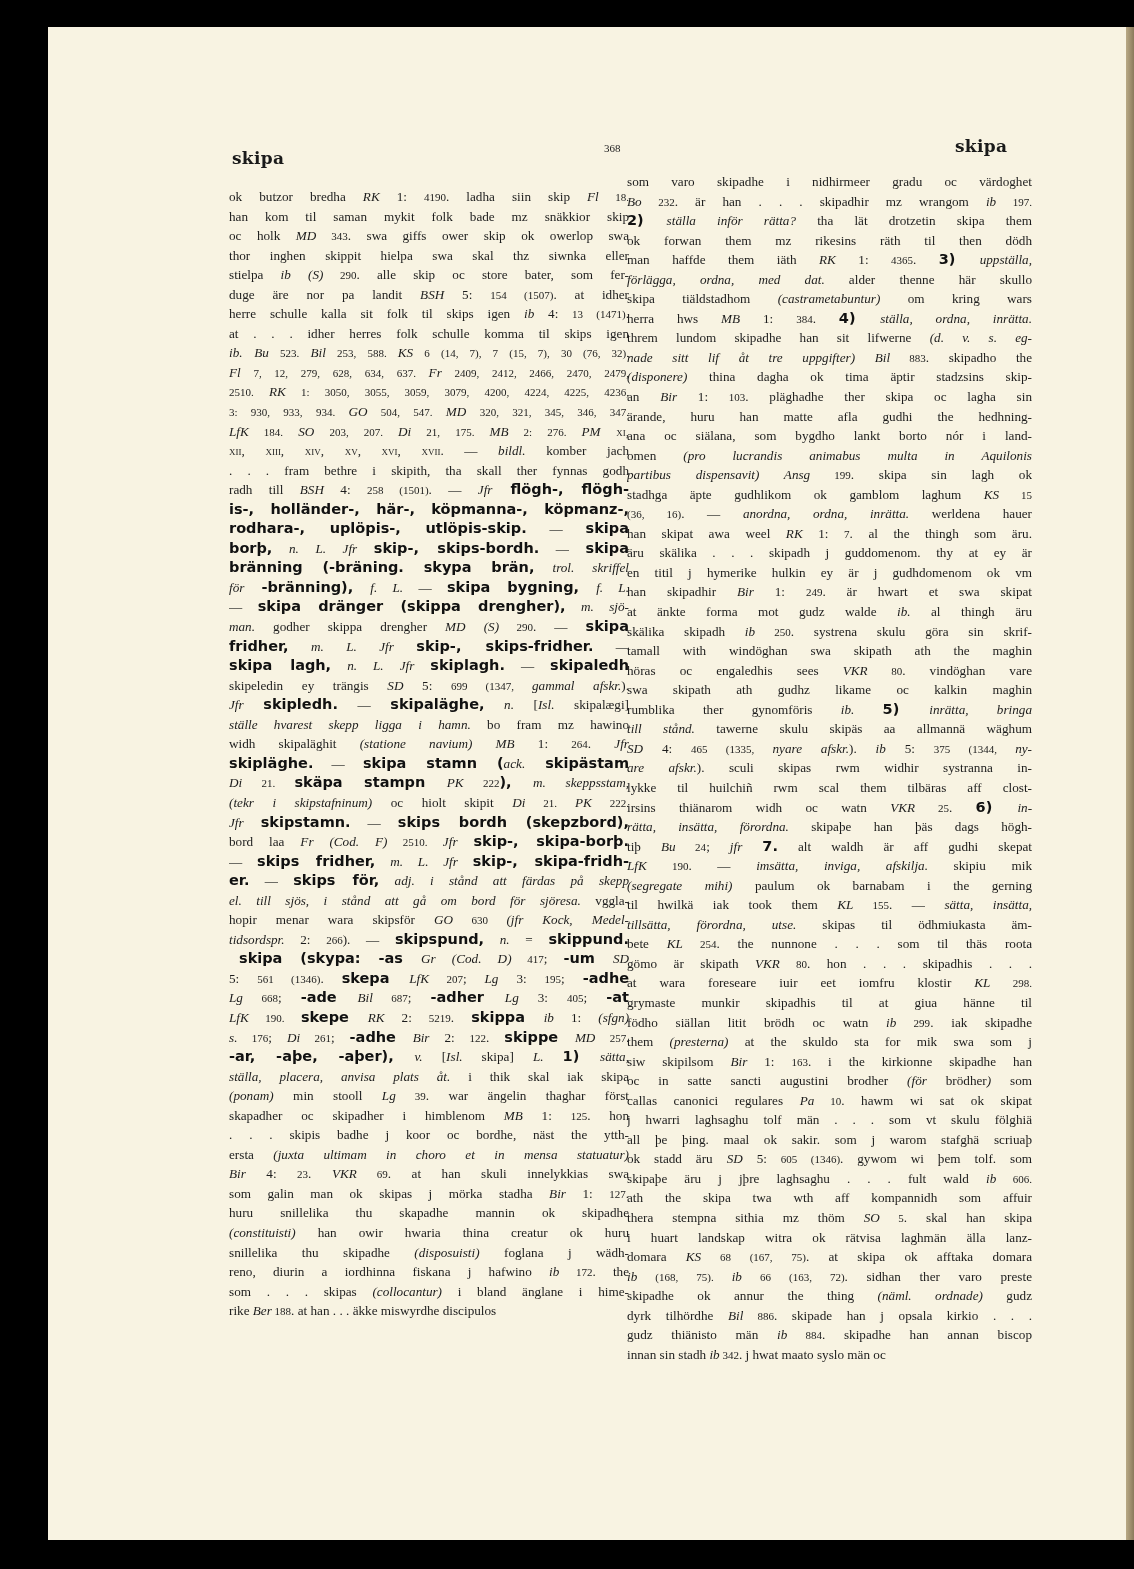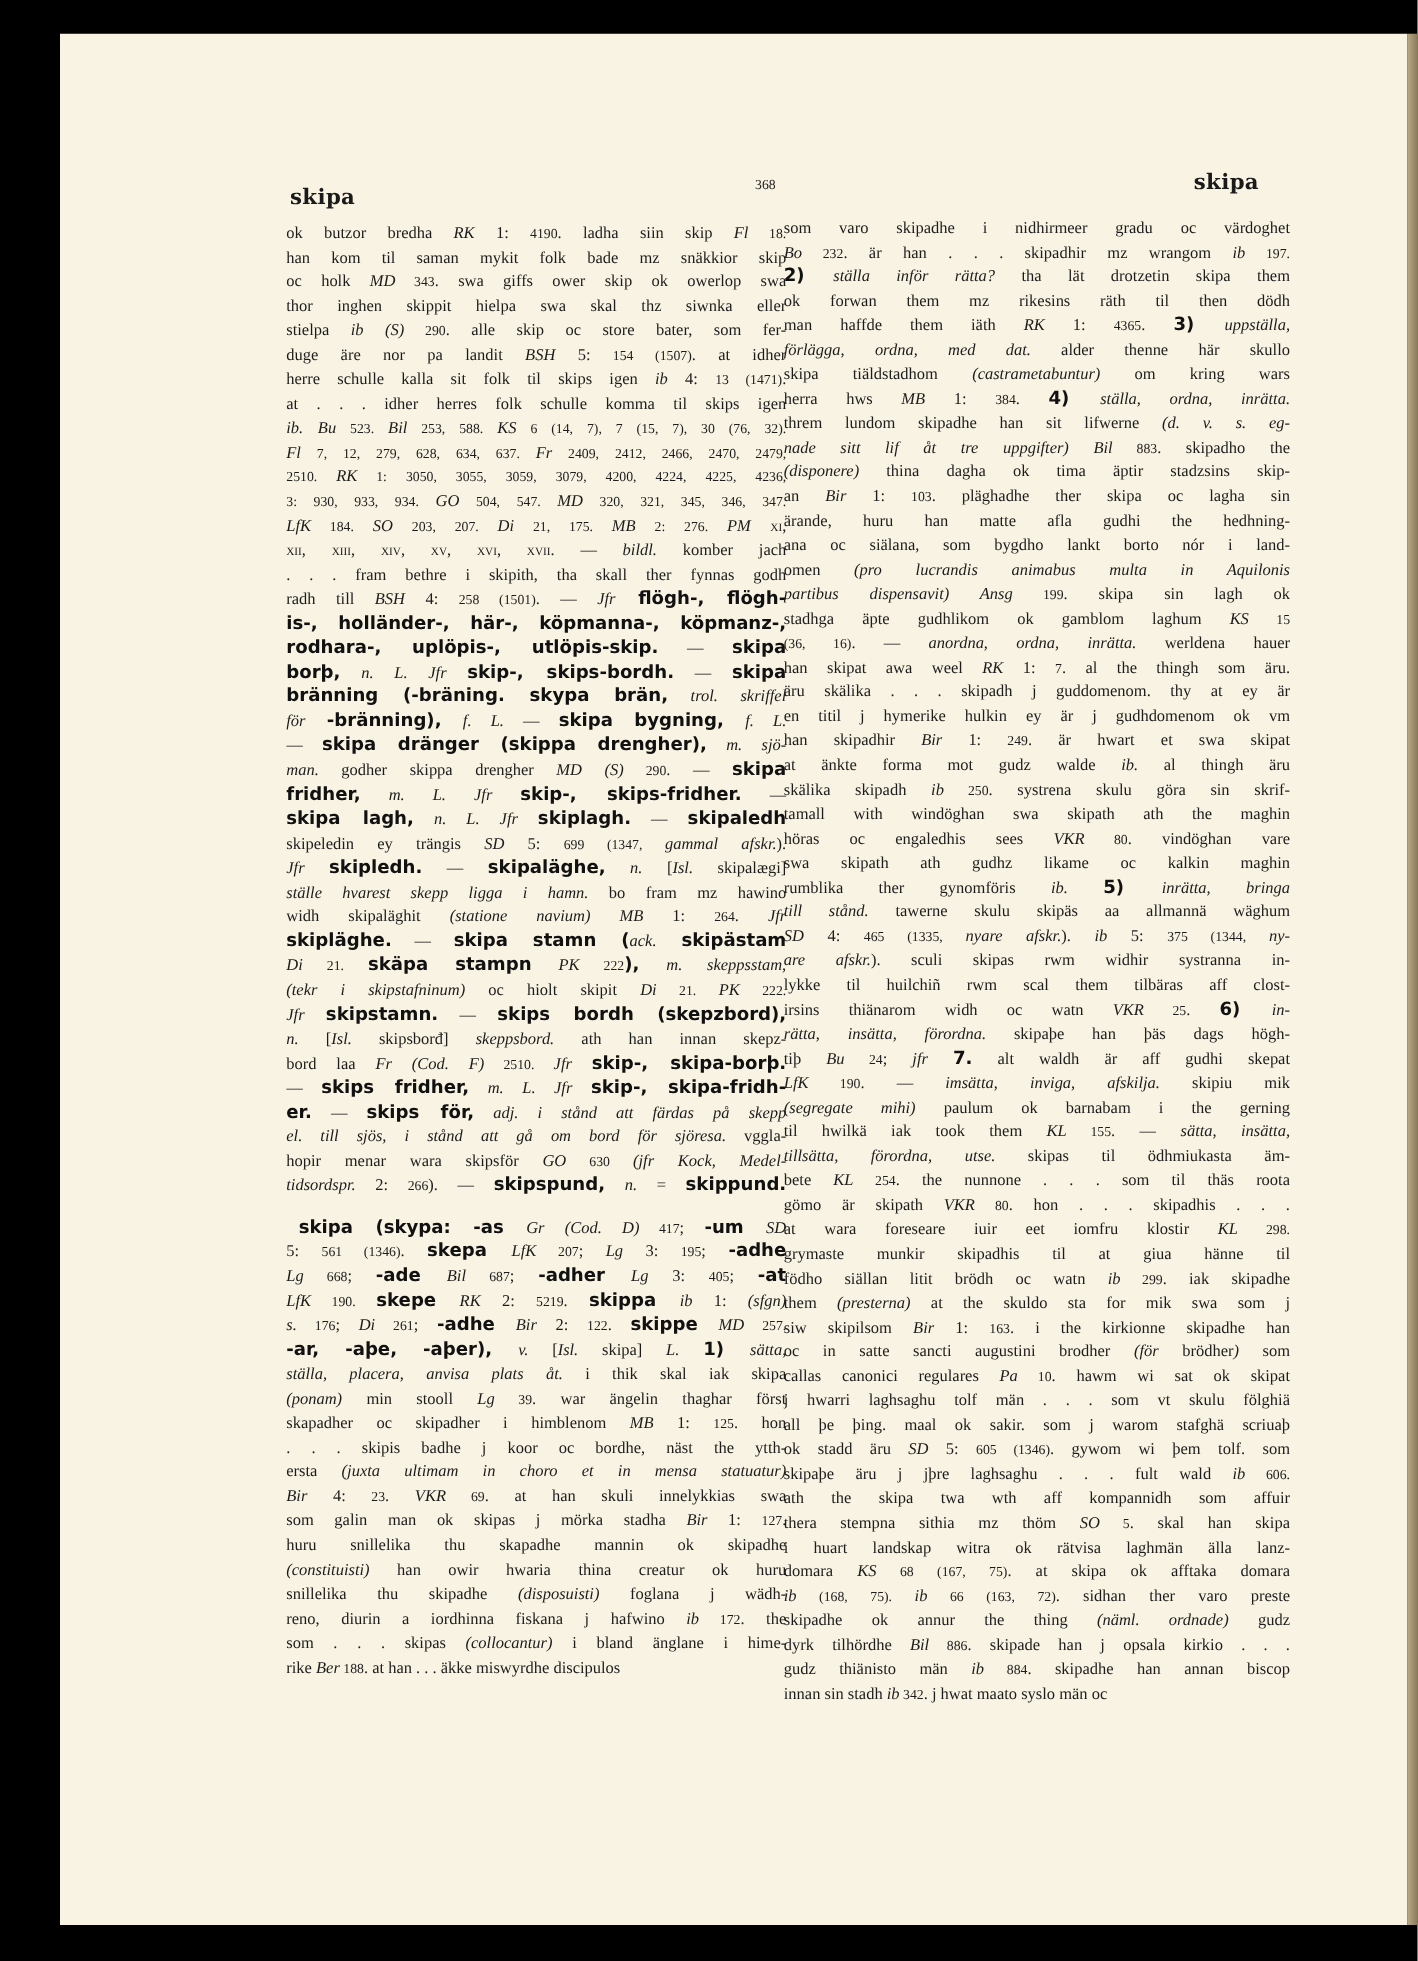--- a/index.html
+++ b/index.html
@@ -19,31 +19,31 @@
     position: absolute; font-family: "DejaVu Serif", serif; font-weight: bold;
     font-size: 17px; color: #1a1a1a; letter-spacing: 0.3px;
   }
   .rh-left { left: 232px; top: 148px; }
   .rh-right { left: 955px; top: 136px; }
   .page-number {
     position: absolute; left: 604px; top: 142px; font-family: "Liberation Serif", serif;
     font-size: 11px; color: #222;
   }
   .column {
-    position: absolute; top: 176px; width: 400px;
+    position: absolute; top: 187px; width: 400px;
     font-family: "Liberation Serif", serif; font-size: 13.2px; color: #1c1c1c;
   }
   .col-left { left: 229px; }
   .col-right { left: 627px; top: 172px; width: 405px; }
   .line {
     height: 19.55px; line-height: 19.55px; white-space: nowrap;
     text-align: justify; text-align-last: justify; overflow: hidden;
   }
   .line.last { text-align-last: left; }
-  .line.indent { padding-left: 10px; margin-top: 14px; }
+  .line.indent { padding-left: 10px; }
   .r-b { font-family: "DejaVu Sans", sans-serif; font-weight: bold; font-size: 14.5px; color: #111; }
   .r-i { font-style: italic; }
   .r-s { font-size: 11px; }
   .r-sc { font-variant: small-caps; }
 </style>
 </head>
 <body>
 
 <div class="paper"></div>
 <div class="paper-edge"></div>
@@ -79,21 +79,20 @@
     <div class="line"><span class="r-b">fridher,</span><span class="r-i">  m. L.  Jfr </span><span class="r-b">skip-, skips-fridher.</span><span>  —</span></div>
     <div class="line"><span class="r-b">skipa lagh,</span><span class="r-i">  n. L.  Jfr </span><span class="r-b">skiplagh.</span><span>  — </span><span class="r-b">skipaledh</span></div>
     <div class="line"><span>skipeledin ey trängis </span><span class="r-i">SD</span><span> 5: </span><span class="r-s">699 (1347, </span><span class="r-i">gammal afskr.</span><span>).</span></div>
     <div class="line"><span class="r-i">Jfr </span><span class="r-b">skipledh.</span><span>  —  </span><span class="r-b">skipaläghe,</span><span class="r-i"> n. </span><span>[</span><span class="r-i">Isl.</span><span> skipalægi]</span></div>
     <div class="line"><span class="r-i">ställe hvarest skepp ligga i hamn.</span><span> bo fram mz hawino</span></div>
     <div class="line"><span>widh skipaläghit </span><span class="r-i">(statione navium)</span><span class="r-i"> MB</span><span> 1: </span><span class="r-s">264</span><span>.  </span><span class="r-i">Jfr</span></div>
     <div class="line"><span class="r-b">skipläghe.</span><span>  —  </span><span class="r-b">skipa stamn (</span><span class="r-i">ack.</span><span class="r-b"> skipästam</span></div>
     <div class="line"><span class="r-i">Di</span><span class="r-s"> 21. </span><span class="r-b">skäpa stampn </span><span class="r-i">PK</span><span class="r-s"> 222</span><span class="r-b">), </span><span class="r-i">m. skeppsstam,</span></div>
     <div class="line"><span class="r-i">(tekr i skipstafninum)</span><span> oc hiolt skipit </span><span class="r-i">Di</span><span class="r-s"> 21.  </span><span class="r-i">PK</span><span class="r-s"> 222.</span></div>
     <div class="line"><span class="r-i">Jfr </span><span class="r-b">skipstamn.</span><span>  —  </span><span class="r-b">skips bordh (skepzbord),</span></div>
-    <div class="line"><span class="r-i">n. </span><span>[</span><span class="r-i">Isl.</span><span> skipsborđ] </span><span class="r-i">skeppsbord.</span><span>  ath  han innan skepz-</span></div>
     <div class="line"><span>bord laa </span><span class="r-i">Fr (Cod. F)</span><span class="r-s"> 2510.  </span><span class="r-i">Jfr </span><span class="r-b">skip-, skipa-borþ.</span></div>
     <div class="line"><span>— </span><span class="r-b">skips fridher,</span><span class="r-i">  m. L.  Jfr </span><span class="r-b">skip-, skipa-fridh-</span></div>
     <div class="line"><span class="r-b">er.</span><span> — </span><span class="r-b">skips för,</span><span class="r-i">  adj.  i stånd att färdas på skepp</span></div>
     <div class="line"><span class="r-i">el. till sjös, i stånd att gå om bord för sjöresa.</span><span>  vggla-</span></div>
     <div class="line"><span>hopir menar wara skipsför  </span><span class="r-i">GO</span><span class="r-s"> 630 </span><span class="r-i">(jfr Kock, Medel-</span></div>
     <div class="line"><span class="r-i">tidsordspr.</span><span> 2: </span><span class="r-s">266</span><span>).  —  </span><span class="r-b">skipspund,</span><span class="r-i"> n. </span><span>= </span><span class="r-b">skippund.</span></div>
     <div class="line indent"><span class="r-b">skipa (skypa: -as </span><span class="r-i">Gr (Cod. D)</span><span class="r-s"> 417</span><span>;  </span><span class="r-b">-um </span><span class="r-i">SD</span></div>
     <div class="line"><span>5: </span><span class="r-s">561 (1346)</span><span>.  </span><span class="r-b">skepa </span><span class="r-i">LfK</span><span class="r-s"> 207</span><span>;  </span><span class="r-i">Lg</span><span> 3: </span><span class="r-s">195</span><span>;  </span><span class="r-b">-adhe</span></div>
     <div class="line"><span class="r-i">Lg</span><span class="r-s"> 668</span><span>;  </span><span class="r-b">-ade </span><span class="r-i">Bil</span><span class="r-s"> 687</span><span>;  </span><span class="r-b">-adher </span><span class="r-i">Lg</span><span> 3: </span><span class="r-s">405</span><span>;  </span><span class="r-b">-at</span></div>
     <div class="line"><span class="r-i">LfK</span><span class="r-s"> 190.  </span><span class="r-b">skepe </span><span class="r-i">RK</span><span> 2: </span><span class="r-s">5219</span><span>.  </span><span class="r-b">skippa </span><span class="r-i">ib</span><span> 1: </span><span class="r-i">(sfgn)</span></div>

